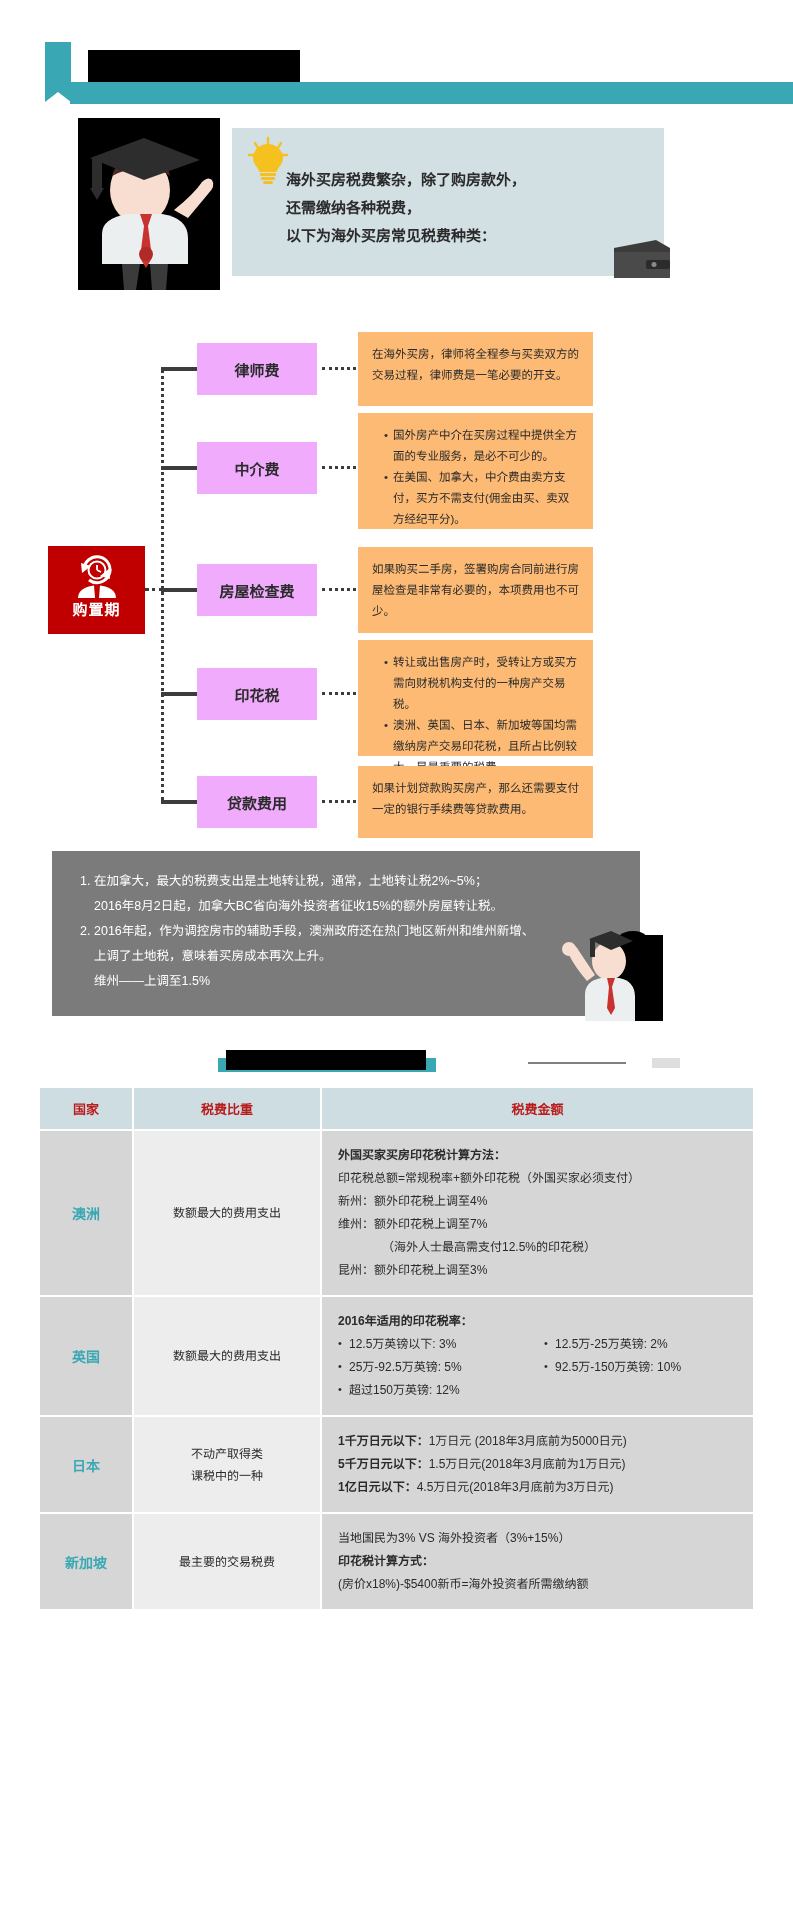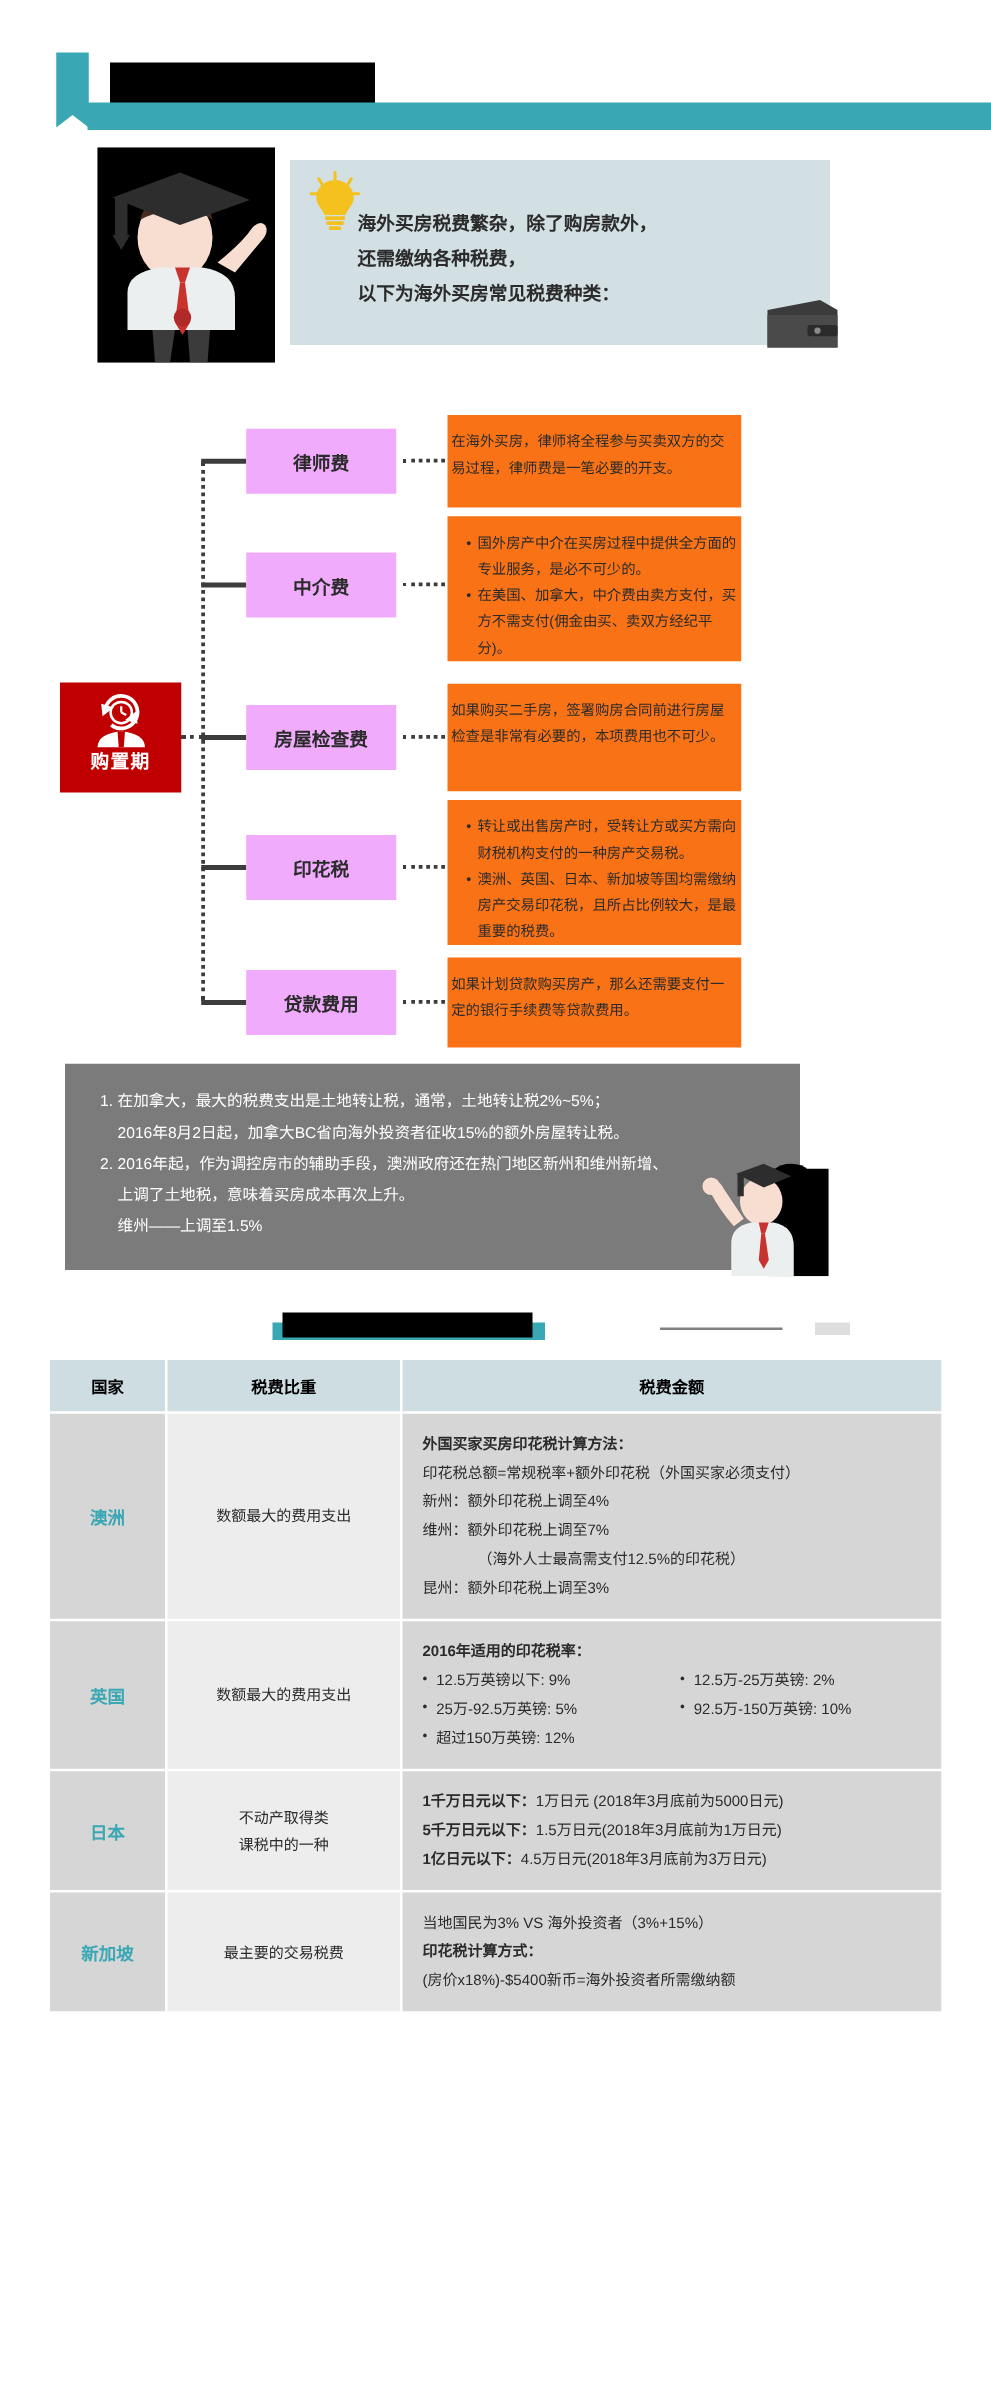--- a/index.html
+++ b/index.html
@@ -135,25 +135,25 @@
   .connector {
     position: absolute;
     left: 322px;
     width: 34px; height: 0;
     border-top: 3px dotted #3c3c3c;
   }
   .desc {
     position: absolute;
     left: 358px;
     width: 235px;
-    background: #f97316;
+    background: #fdba74;
     font-size: 11.5px;
     line-height: 21px;
     color: #2b2b2b;
-    padding: 12px 3px;
+    padding: 12px 14px;
   }
   .desc p { margin: 0; }
   .desc ul { margin: 0; padding-left: 12px; list-style: none; }
   .desc li { position: relative; padding-left: 9px; }
   .desc li::before {
     content: "•";
     position: absolute;
     left: 0; top: 0;
   }
 
@@ -208,21 +208,21 @@
   
   .table-zone {
     margin: 0 38px 0 38px;
     width: 717px;
   }
   table.tax { border-collapse: separate; border-spacing: 2px; width: 717px; }
   table.tax th {
     background: #cddde2;
     font-size: 13px;
     font-weight: bold;
-    color: #000000;
+    color: #b91c1c;
     padding: 11px 4px;
     text-align: center;
   }
   th.col-country { width: 92px; }
   th.col-weight { width: 186px; }
   th.col-amount { }
   td.c-country {
     background: #d6d6d6;
     color: #3aa8b4;
     font-size: 14px;
@@ -464,21 +464,21 @@
           <div class="amt-line">昆州：额外印花税上调至3%</div>
         </td>
       </tr>
 
       <tr>
         <td class="c-country">英国</td>
         <td class="c-weight">数额最大的费用支出</td>
         <td class="c-amount">
           <div class="amt-line amt-title">2016年适用的印花税率：</div>
           <div class="uk-grid">
-            <div class="uk-item">12.5万英镑以下: 9%</div>
+            <div class="uk-item">12.5万英镑以下: 3%</div>
             <div class="uk-item">12.5万-25万英镑: 2%</div>
             <div class="uk-item">25万-92.5万英镑: 5%</div>
             <div class="uk-item">92.5万-150万英镑: 10%</div>
             <div class="uk-item">超过150万英镑: 12%</div>
             <div></div>
           </div>
         </td>
       </tr>
 
       <tr>

